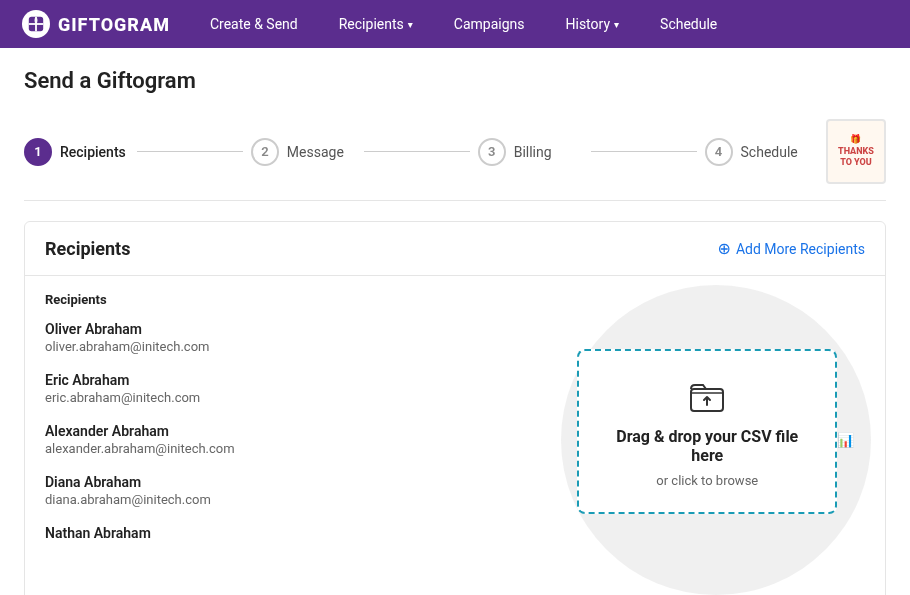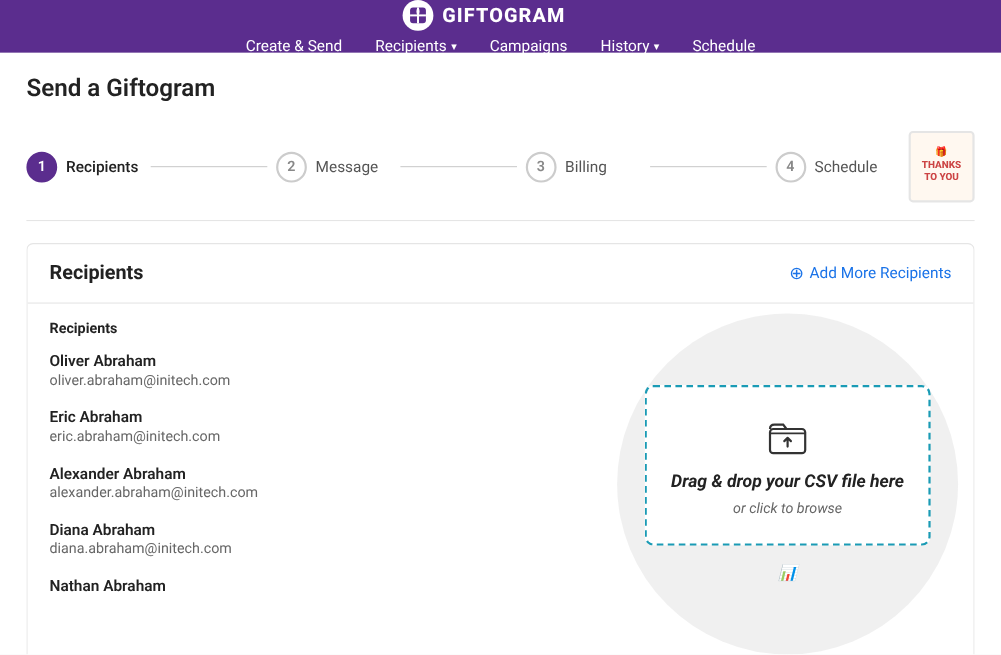--- a/index.html
+++ b/index.html
@@ -5,21 +5,20 @@
     * { box-sizing: border-box; margin: 0; padding: 0; }
     body { font-family: -apple-system, BlinkMacSystemFont, 'Segoe UI', Roboto, sans-serif; background: #f5f5f5; width: 910px; height: 595px; overflow: hidden; }
 
     
     .navbar {
       background: #5b2d8e;
       display: flex;
       align-items: center;
       padding: 0 22px;
       height: 48px;
-      flex-direction: column;
     }
     .navbar-logo {
       display: flex;
       align-items: center;
       gap: 8px;
       color: white;
       font-weight: 800;
       font-size: 18px;
       letter-spacing: 1px;
       margin-right: 30px;
@@ -30,21 +29,21 @@
       background: white;
       border-radius: 50%;
       display: flex;
       align-items: center;
       justify-content: center;
     }
     .logo-icon svg { width: 18px; height: 18px; }
     .nav-links {
       display: flex;
       align-items: center;
-      gap: 10px;
+      gap: 21px;
       justify-content: center;
     }
     .nav-link {
       color: white;
       text-decoration: none;
       font-size: 14px;
       padding: 6px 10px;
       border-radius: 4px;
       cursor: pointer;
       display: flex;
@@ -204,27 +203,26 @@
       align-items: center;
       justify-content: center;
       pointer-events: none;
     }
     .upload-circle {
       width: 310px;
       height: 310px;
       border-radius: 50%;
       background: rgba(240,240,240,0.97);
       display: flex;
-      flex-direction: column;
+      flex-direction: row;
       align-items: center;
       justify-content: center;
       gap: 0;
       pointer-events: all;
       position: relative;
-      font-style: italic;
     }
     .upload-drop-zone {
       width: 260px;
       border: 2px dashed #1a9bb5;
       border-radius: 8px;
       padding: 24px 20px;
       display: flex;
       flex-direction: column;
       align-items: center;
       gap: 8px;

